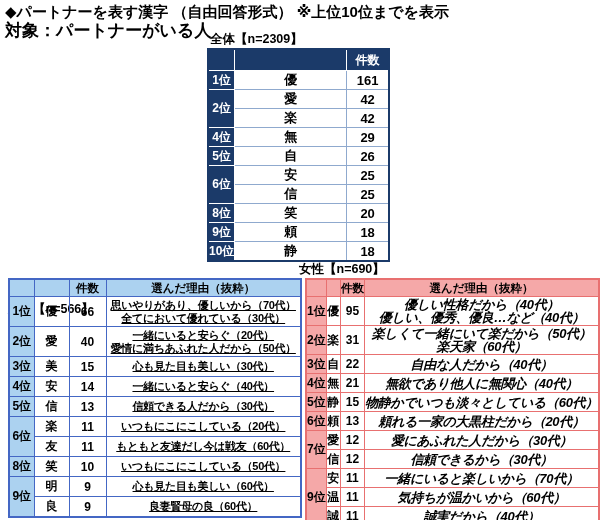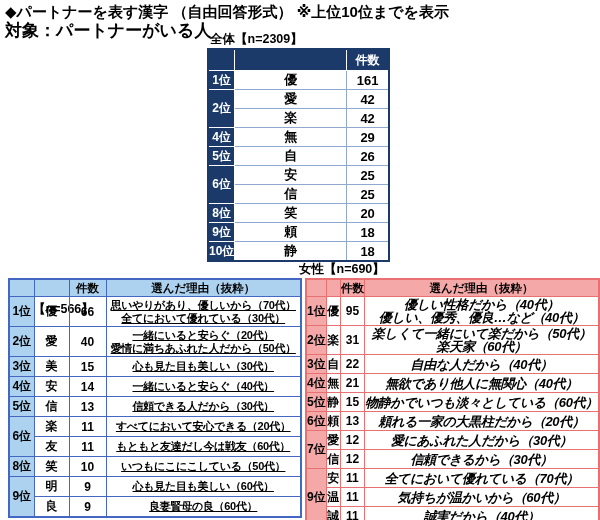--- a/index.html
+++ b/index.html
@@ -170,21 +170,21 @@
       <td class="ct">13</td>
       <td class="rs">
         <div>信頼できる人だから（30代）</div>
       </td>
     </tr>
     <tr>
       <td class="rk" rowspan="2">6位</td>
       <td class="kj">楽</td>
       <td class="ct">11</td>
       <td class="rs">
-        <div>すべてにおいて安心できる（20代）</div>
+        <div>いつもにこにこしている（20代）</div>
       </td>
     </tr>
     <tr>
       <td class="kj">友</td>
       <td class="ct">11</td>
       <td class="rs">
         <div>もともと友達だし今は戦友（60代）</div>
       </td>
     </tr>
     <tr>
@@ -291,21 +291,21 @@
       <td class="ct">12</td>
       <td class="rs">
         <div>信頼できるから（30代）</div>
       </td>
     </tr>
     <tr>
       <td class="rk" rowspan="3">9位</td>
       <td class="kj">安</td>
       <td class="ct">11</td>
       <td class="rs">
-        <div>全てにおいて優れている（70代）</div>
+        <div>一緒にいると楽しいから（70代）</div>
       </td>
     </tr>
     <tr>
       <td class="kj">温</td>
       <td class="ct">11</td>
       <td class="rs">
         <div>気持ちが温かいから（60代）</div>
       </td>
     </tr>
     <tr>

